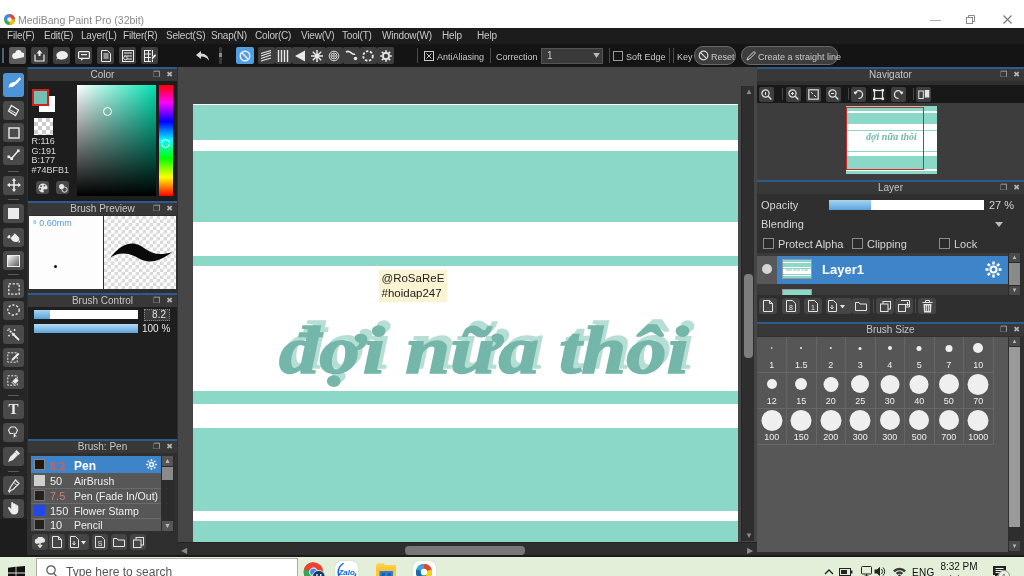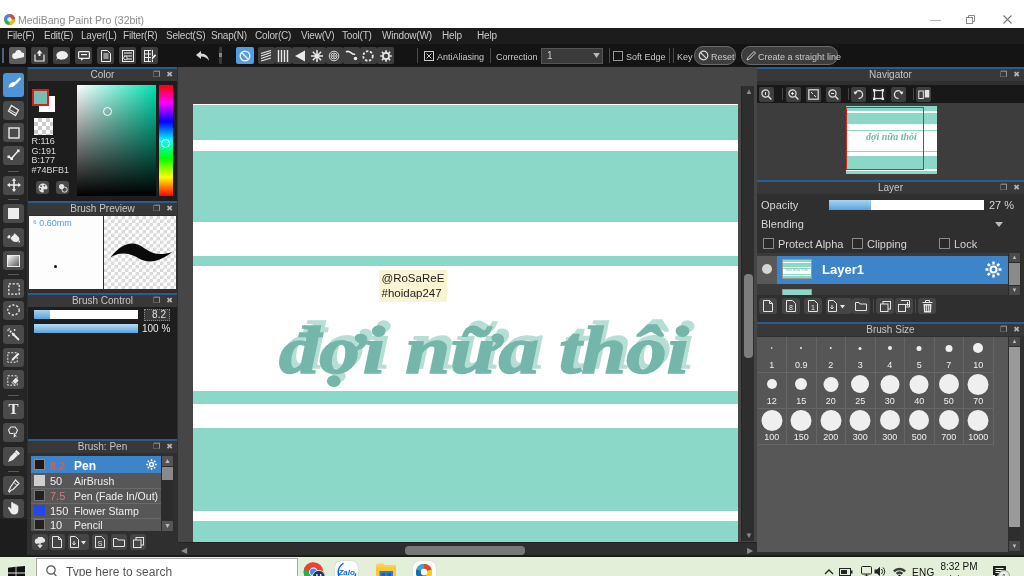--- a/index.html
+++ b/index.html
@@ -659,21 +659,21 @@
       <div class="ptop" style="top:254.5px"></div>
       <div class="ptitle" style="top:256.5px">Brush Size<span class="picons">❐ ✖</span></div>
       <div class="abs" style="left:0;top:270px;width:251px;height:215px;background:#575757"></div>
       <div id="bsgrid">
       <div class="bcell" style="left:0.5px;top:270px">
             <div class="bdot" style="top:10.25px;width:1.5px;height:1.5px"></div>
             <div class="bnum">1</div>
           </div>
       <div class="bcell" style="left:30.0px;top:270px">
             <div class="bdot" style="top:10.0px;width:2px;height:2px"></div>
-            <div class="bnum">0.9</div>
+            <div class="bnum">1.5</div>
           </div>
       <div class="bcell" style="left:59.5px;top:270px">
             <div class="bdot" style="top:9.75px;width:2.5px;height:2.5px"></div>
             <div class="bnum">2</div>
           </div>
       <div class="bcell" style="left:89.0px;top:270px">
             <div class="bdot" style="top:9.5px;width:3px;height:3px"></div>
             <div class="bnum">3</div>
           </div>
       <div class="bcell" style="left:118.5px;top:270px">

